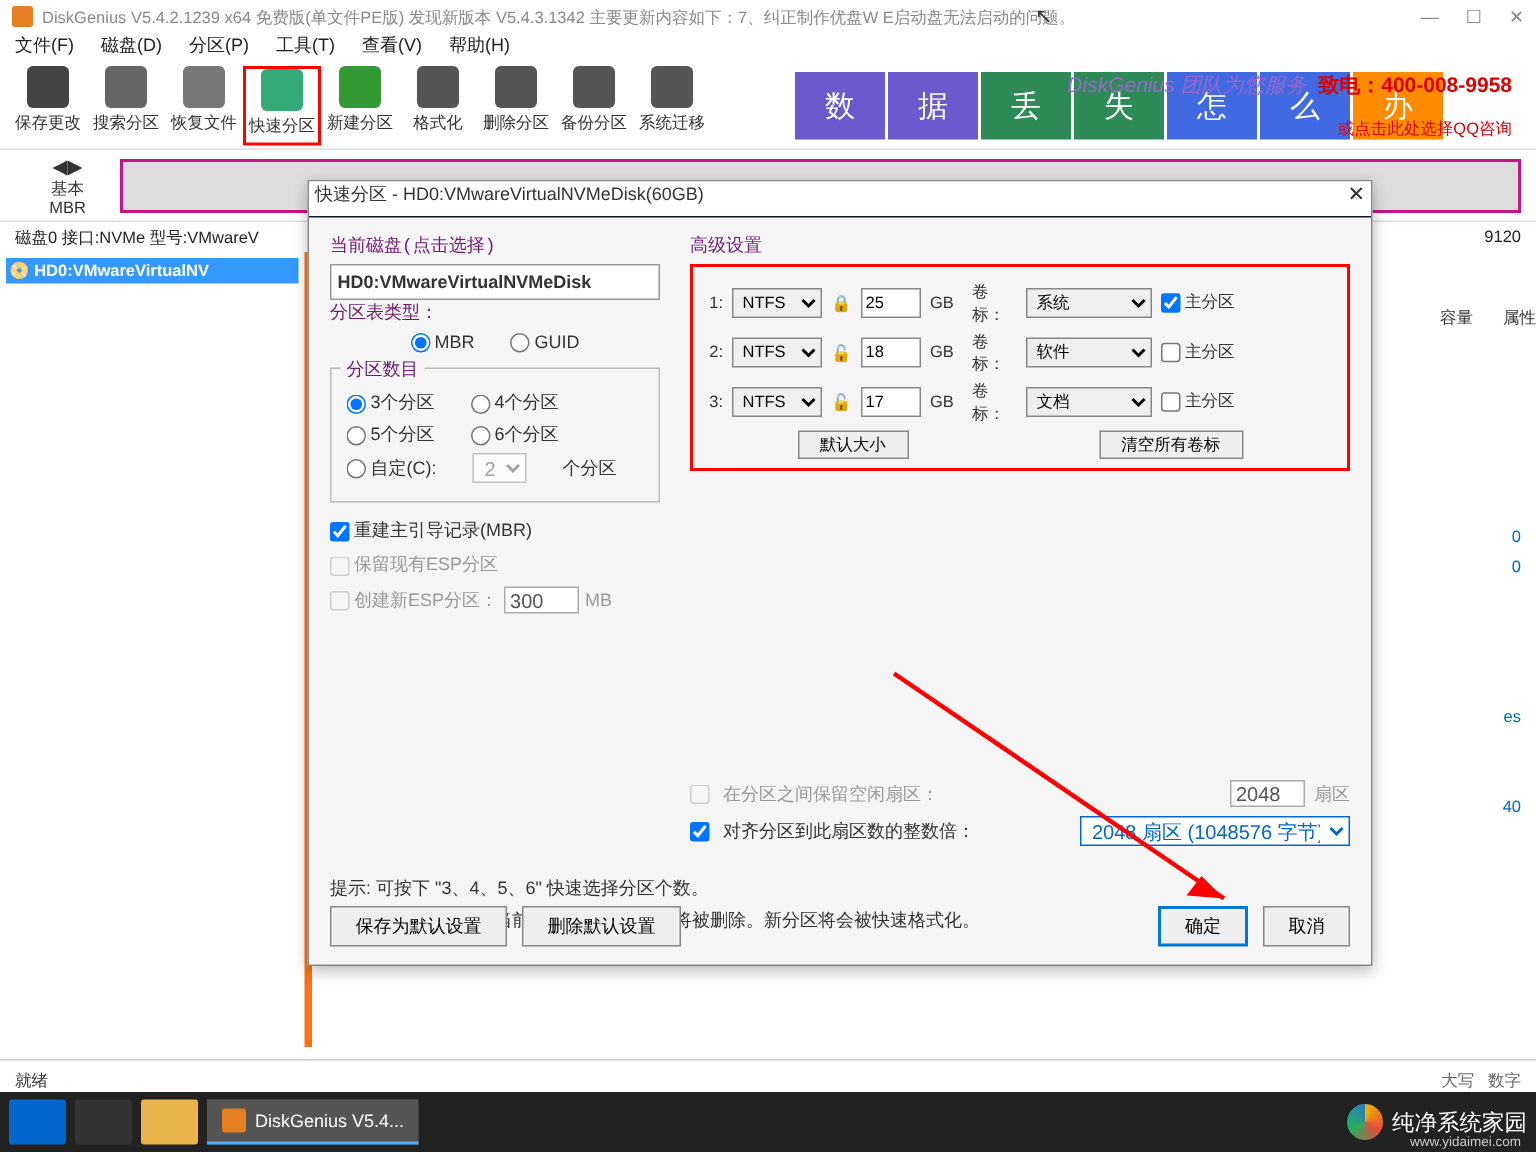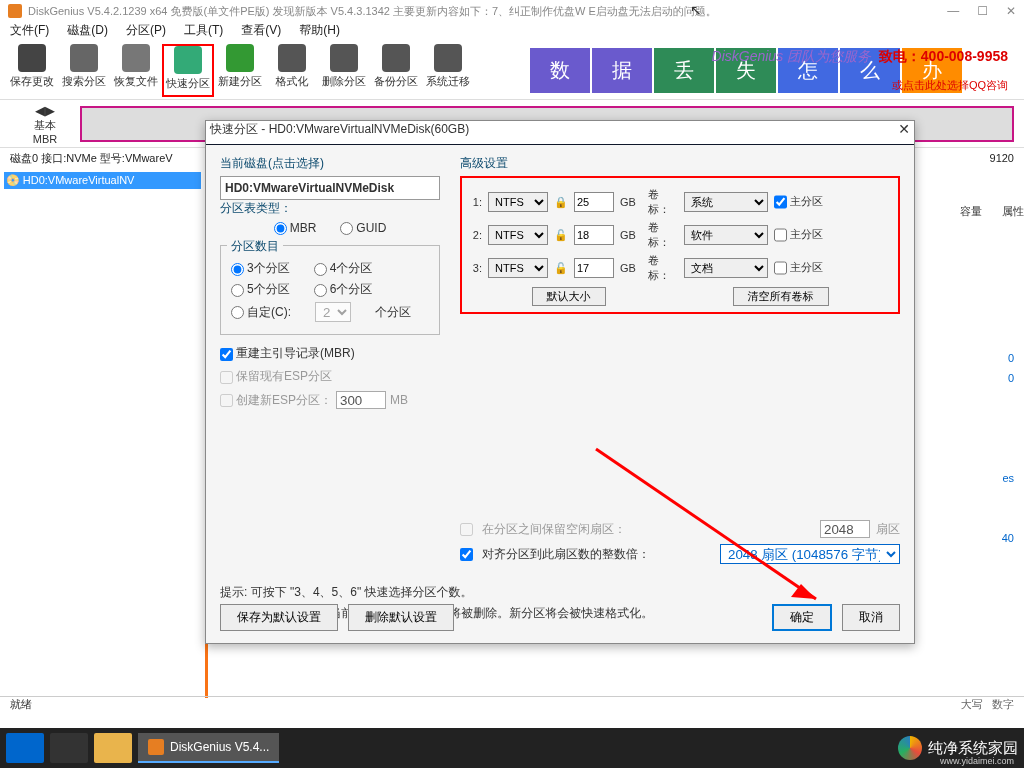--- a/index.html
+++ b/index.html
@@ -16,41 +16,41 @@
 .banner { flex: 1; display: flex; align-items: center; justify-content: center; position: relative; }
 .banner .b1 { width: 60px; height: 45px; background: #6a5acd; margin: 0 1px; display: flex; align-items: center; justify-content: center; color: #fff; font-size: 20px; }
 .banner .b1.g { background: #2e8b57; } .banner .b1.bl { background: #4169e1; } .banner .b1.o { background: #ff8c00; }
 .banner .btxt { position: absolute; right: 10px; top: 4px; color: #d00; font-size: 14px; text-align: right; }
 .banner .btxt2 { position: absolute; right: 10px; bottom: 4px; color: #d00; font-size: 11px; }
 .diskbar { height: 48px; display: flex; align-items: center; padding: 0 10px; border-bottom: 1px solid #ddd; }
 .diskbar .basic { width: 70px; text-align: center; font-size: 11px; }
 .diskbar .diskbox { flex: 1; height: 36px; border: 2px solid #c71585; background: #ddd; }
 .infobar { height: 20px; padding: 0 10px; font-size: 11px; color: #222; display: flex; align-items: center; }
 .mainarea { flex: 1; display: flex; height: 530px; }
-.tree { width: 208px; border-right: 3px solid #f97316; padding: 4px; font-size: 11px; }
+.tree { width: 208px; border-right: 5px solid #f97316; padding: 4px; font-size: 11px; font-weight: bold; }
 .tree .row { padding: 2px; background: #3399ff; color: #fff; }
 .right { flex: 1; position: relative; }
 .gridhead { position: absolute; right: 0; top: 36px; display: flex; gap: 20px; font-size: 11px; color: #333; }
 .rightlinks { position: absolute; right: 10px; top: 180px; color: #06c; font-size: 11px; line-height: 20px; text-align: right; }
-.statusbar { position: absolute; bottom: 40px; left: 0; right: 0; height: 32px; border-top: 1px solid #ccc; display: flex; align-items: flex-start; padding: 0 10px; font-size: 11px; }
+.statusbar { position: absolute; bottom: 40px; left: 0; right: 0; height: 22px; border-top: 1px solid #ccc; display: flex; align-items: flex-end; padding: 0 10px; font-size: 11px; }
 .statusbar .r { margin-left: auto; color: #666; }
 .taskbar { position: absolute; bottom: 0; left: 0; right: 0; height: 40px; background: #222; display: flex; align-items: center; padding: 0 6px; gap: 6px; }
 .taskbar .tb { width: 38px; height: 30px; background: #333; border-radius: 2px; }
 .taskbar .app { height: 30px; background: #555; color: #fff; display: flex; align-items: center; padding: 0 10px; font-size: 12px; border-bottom: 2px solid #5af; }
 .taskbar .brand { margin-left: auto; color: #fff; font-size: 15px; display: flex; align-items: center; gap: 6px; }
 .taskbar .logo { width: 24px; height: 24px; background: conic-gradient(#f0b400,#e74c3c,#27ae60,#2980b9); border-radius: 50%; }
 .taskbar .url { position: absolute; right: 10px; bottom: 2px; color: #ccc; font-size: 9px; }
 
 .dialog { position: absolute; left: 205px; top: 120px; width: 710px; height: 524px; background: #f5f5f5; border: 1px solid #888; box-shadow: 0 3px 10px rgba(0,0,0,0.3); z-index: 100; }
 .dlgtitle { height: 24px; background: #fff; display: flex; align-items: flex-start; padding: 0 4px; font-size: 12px; border-bottom: 1px solid #0f172a; }
 .dlgtitle .x { margin-left: auto; font-size: 14px; }
 .dlgbody { padding: 10px 14px; display: flex; gap: 20px; font-size: 12px; }
 .dlgleft { width: 220px; }
 .dlgright { flex: 1; }
-.lbl { color: #0c4a6e; margin-bottom: 4px; display: block; }
+.lbl { color: #701a75; margin-bottom: 4px; display: block; font-family: Liberation Mono, monospace; }
 .diskname { border: 1px solid #999; background: #fff; padding: 4px; font-weight: bold; }
 .group { border: 1px solid #bbb; padding: 10px 10px 8px; margin-bottom: 10px; position: relative; }
 .radiorow { display: flex; gap: 24px; margin: 4px 0; align-items: center; }
 .chkrow { margin: 6px 0; display: flex; align-items: center; gap: 4px; }
 .numinput { width: 50px; border: 1px solid #aaa; padding: 1px 3px; background: #fff; height: 18px; }
 .sel { border: 1px solid #aaa; padding: 1px 3px; background: #fff; height: 20px; }
 .advbox { border: 2px solid red; padding: 6px; }
 .advrow { display: flex; align-items: center; gap: 6px; margin: 3px 0; font-size: 11px; }
 .advrow .n { width: 14px; text-align: right; }
 .advrow .lock { width: 14px; }

